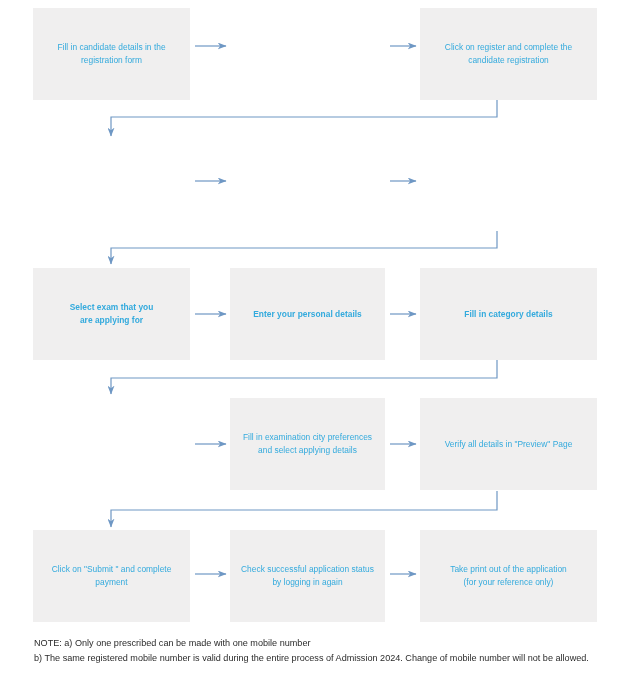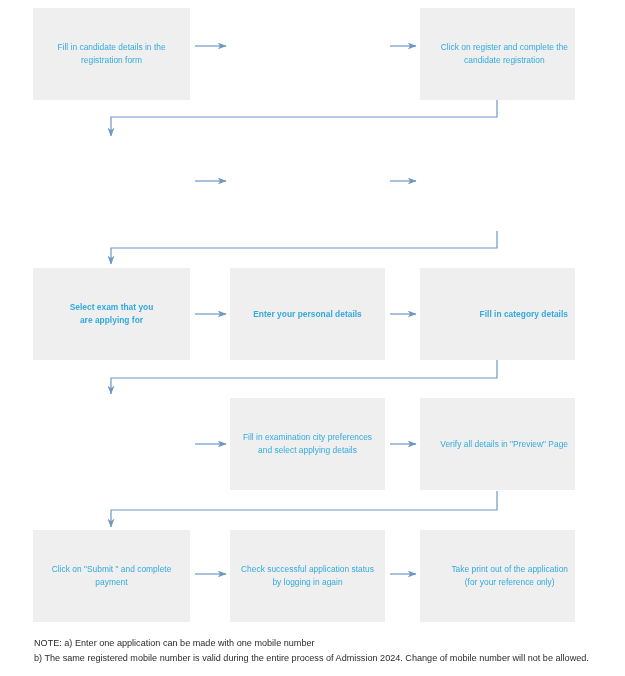--- a/index.html
+++ b/index.html
@@ -41,21 +41,21 @@
     height: 92px;
     background: #f0efef;
     display: flex;
     align-items: center;
     justify-content: center;
     box-sizing: border-box;
     padding: 4px 7px;
   }
   .node-col-0 { left: 33px;  width: 157px; }
   .node-col-1 { left: 230px; width: 155px; }
-  .node-col-2 { left: 420px; width: 155px; justify-content: flex-end; }
+  .node-col-2 { left: 420px; width: 177px; }
 
   .node-text {
     color: #33aadd;
     font-size: 8.4px;
     line-height: 12.6px;
     text-align: center;
     letter-spacing: 0.02px;
     white-space: pre-line;
   }
 
@@ -147,17 +147,17 @@
       <span class="node-text">Take print out of the application
 (for your reference only)</span>
     </div>
     <div class="node node-col-1">
       <span class="node-text">Check successful application status
 by logging in again</span>
     </div>
   </div>
 
   <div class="note">
-    <div class="note-line">NOTE: a) Enter one application can be made with one mobile number</div>
+    <div class="note-line">NOTE: a) Only one prescribed can be made with one mobile number</div>
     <div class="note-line">b) The same registered mobile number is valid during the entire process of Admission 2024. Change of mobile number will not be allowed.</div>
   </div>
 
 </div>
 
 </body></html>

